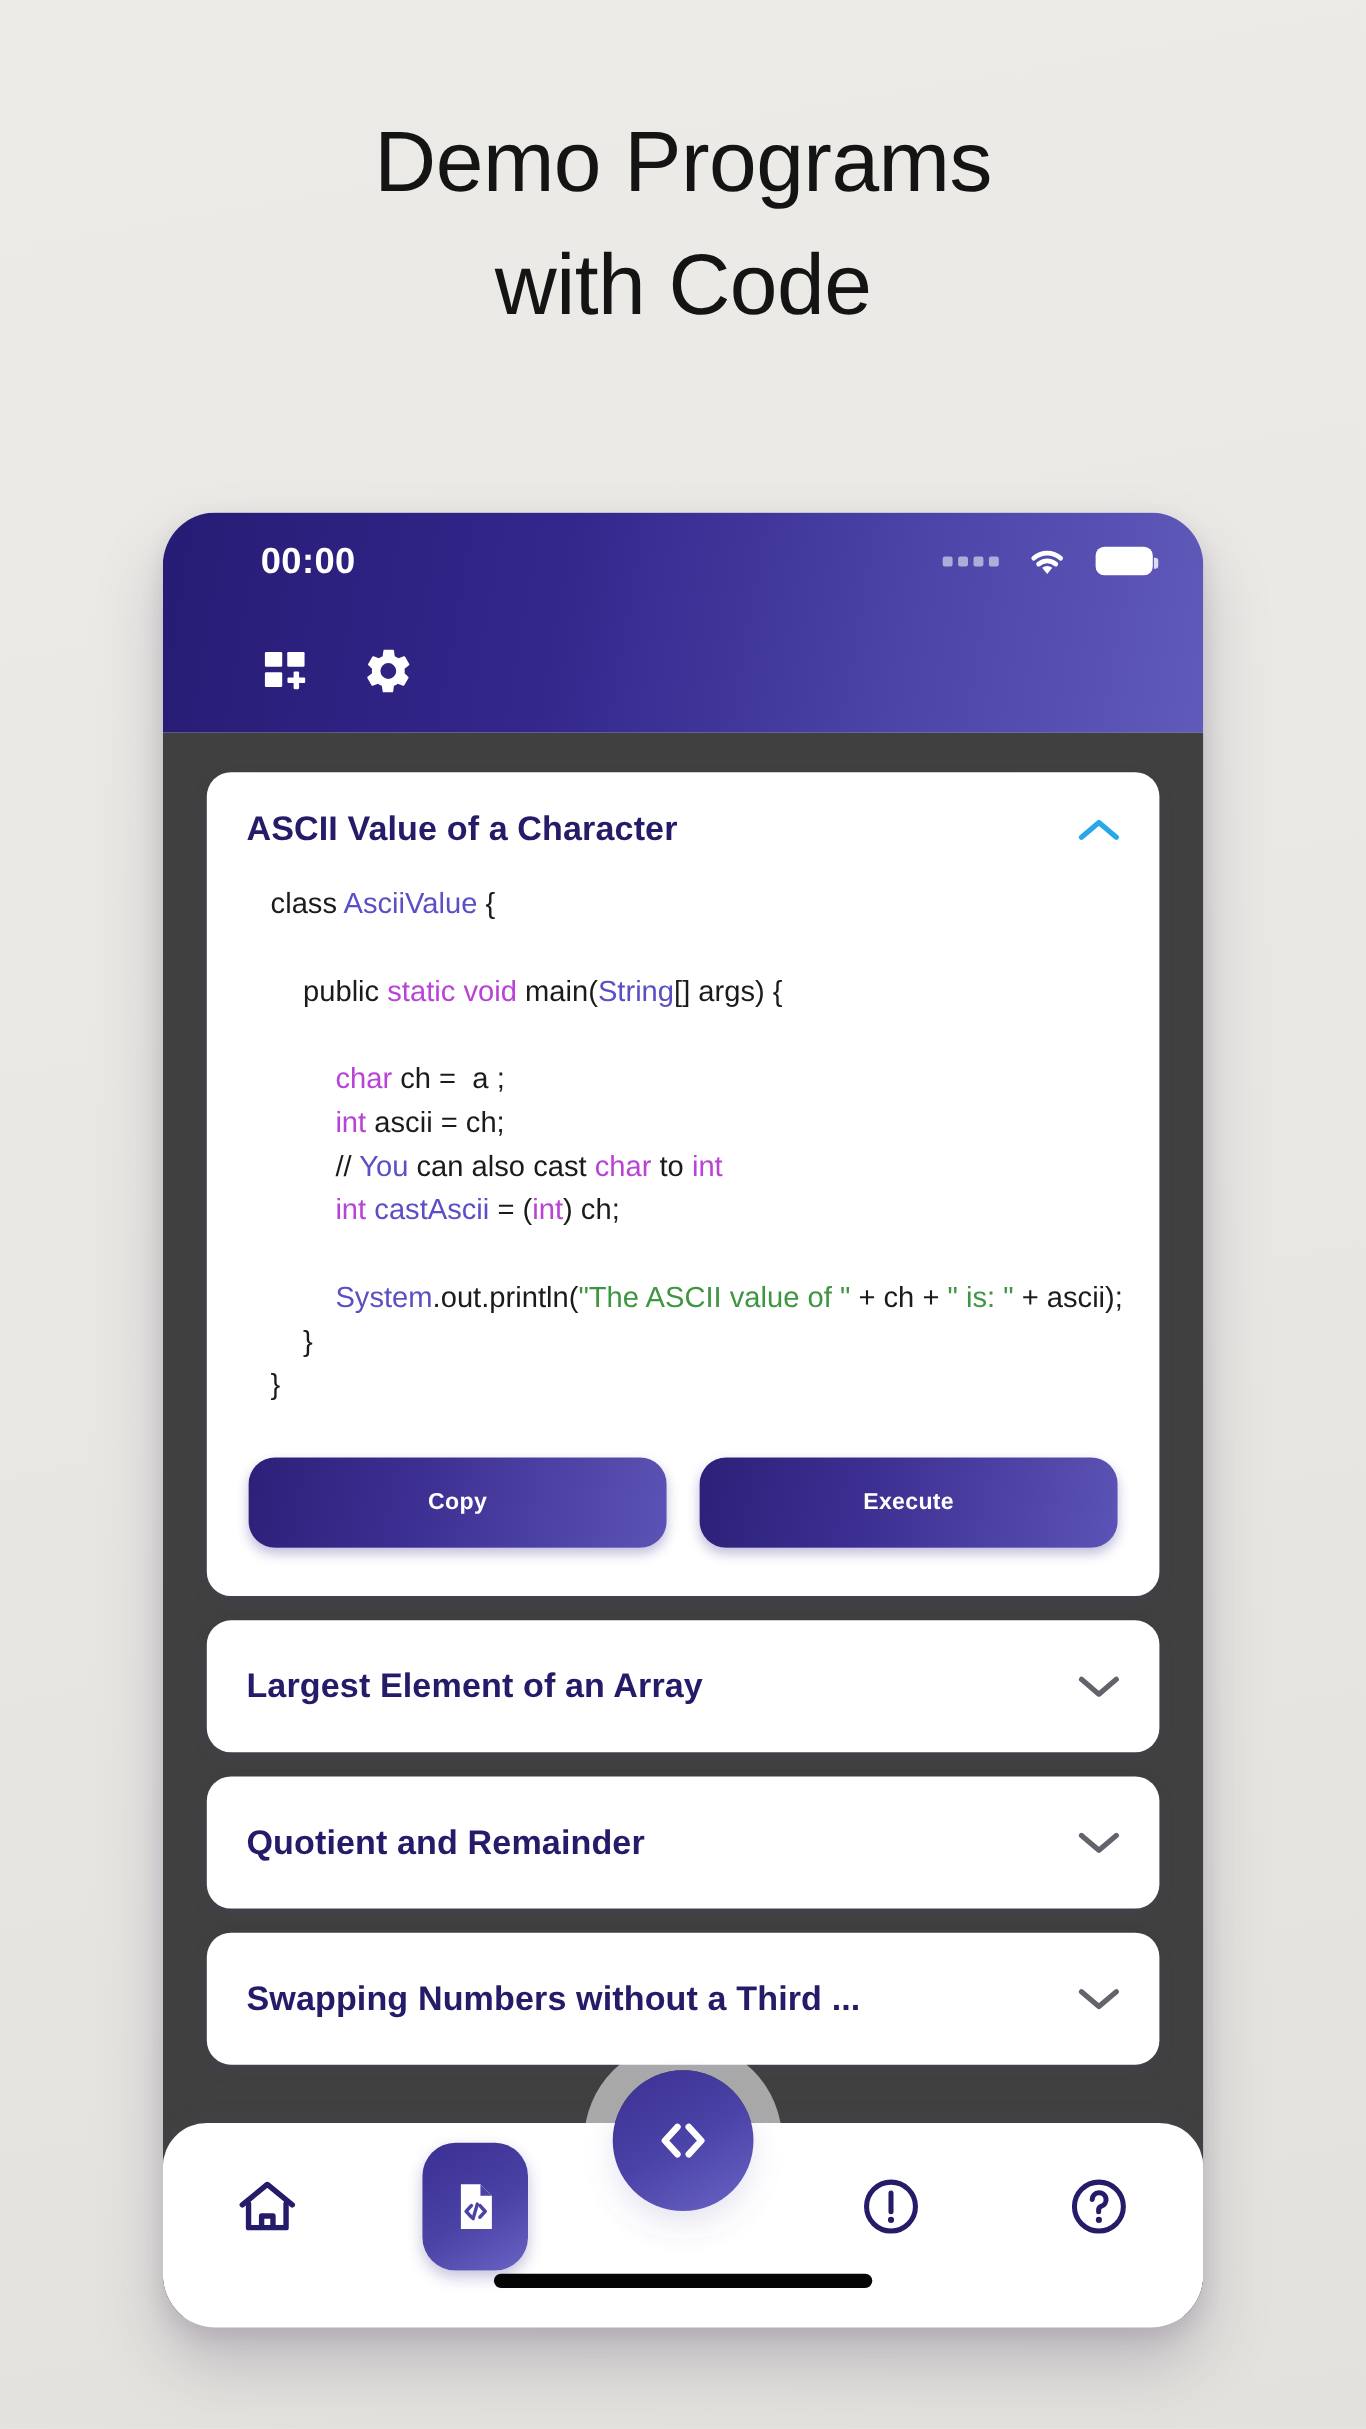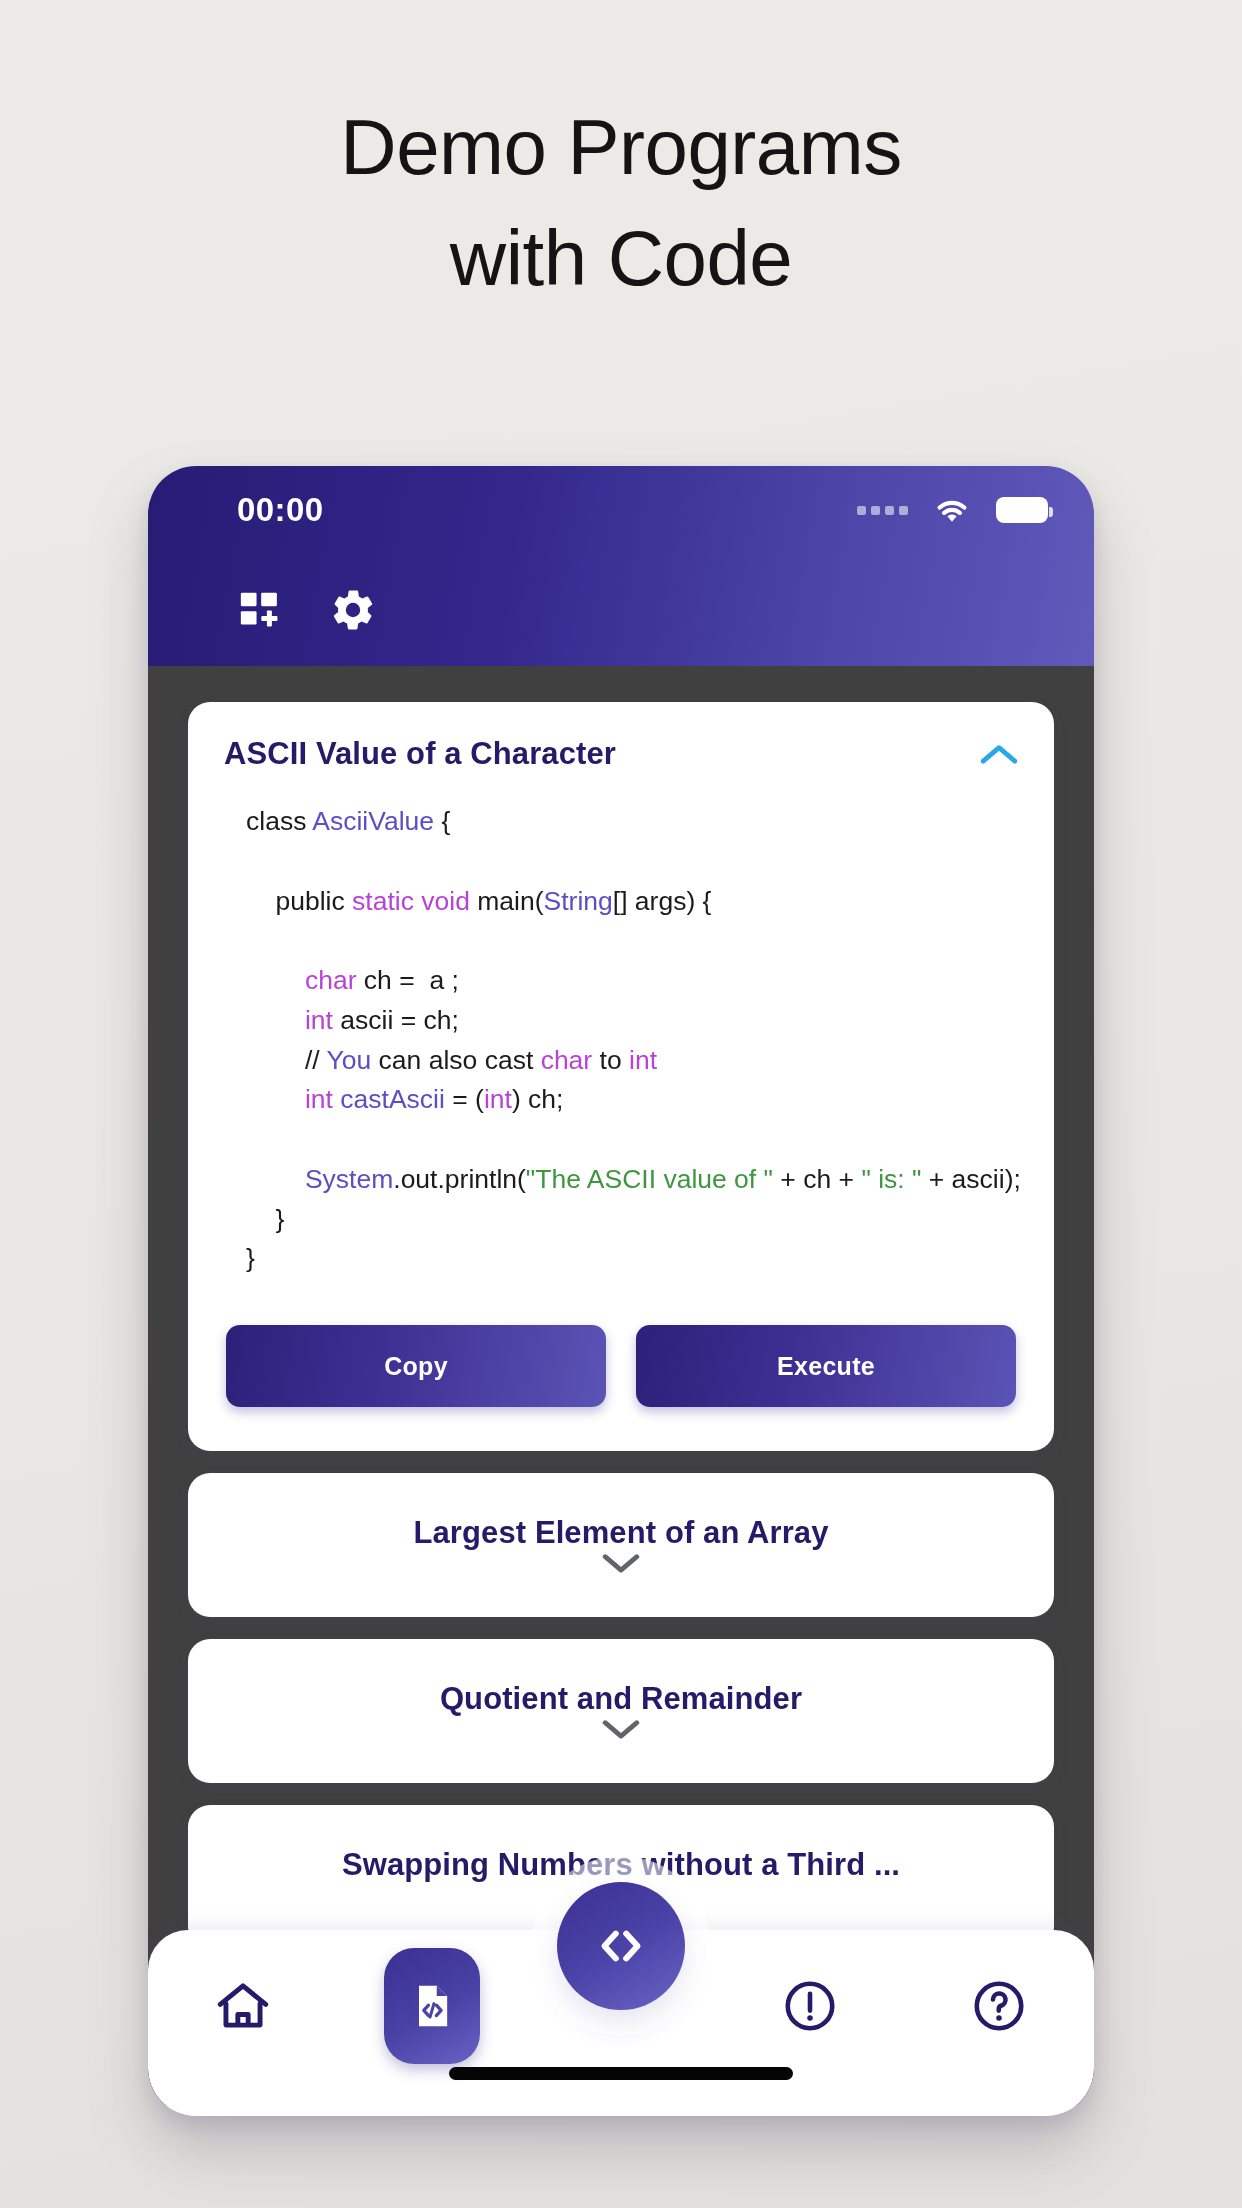--- a/index.html
+++ b/index.html
@@ -166,34 +166,33 @@
 
   .btn-row {
     display: flex;
     gap: 30px;
     padding: 40px 38px 44px 38px;
   }
   .btn {
     flex: 1 1 0;
     height: 82px;
     border: none;
-    border-radius: 14px;
+    border-radius: 24px;
     color: #ffffff;
     font-family: "Liberation Sans", sans-serif;
-    font-size: 25px;
+    font-size: 21px;
     font-weight: 700;
     letter-spacing: 0.3px;
     cursor: pointer;
     background: linear-gradient(100deg, #2c2079 0%, #3c2f92 40%, #5b53b5 100%);
     box-shadow: 0 5px 11px rgba(60,48,140,0.30);
   }
 
   .card.collapsed .card-head {
     padding: 42px 36px 42px 36px;
-    flex-direction: column;
   }
 
   
   .navwrap {
     position: absolute;
     left: 0; bottom: 0;
     width: 946px;
     height: 236px;
   }
   .navbar {

